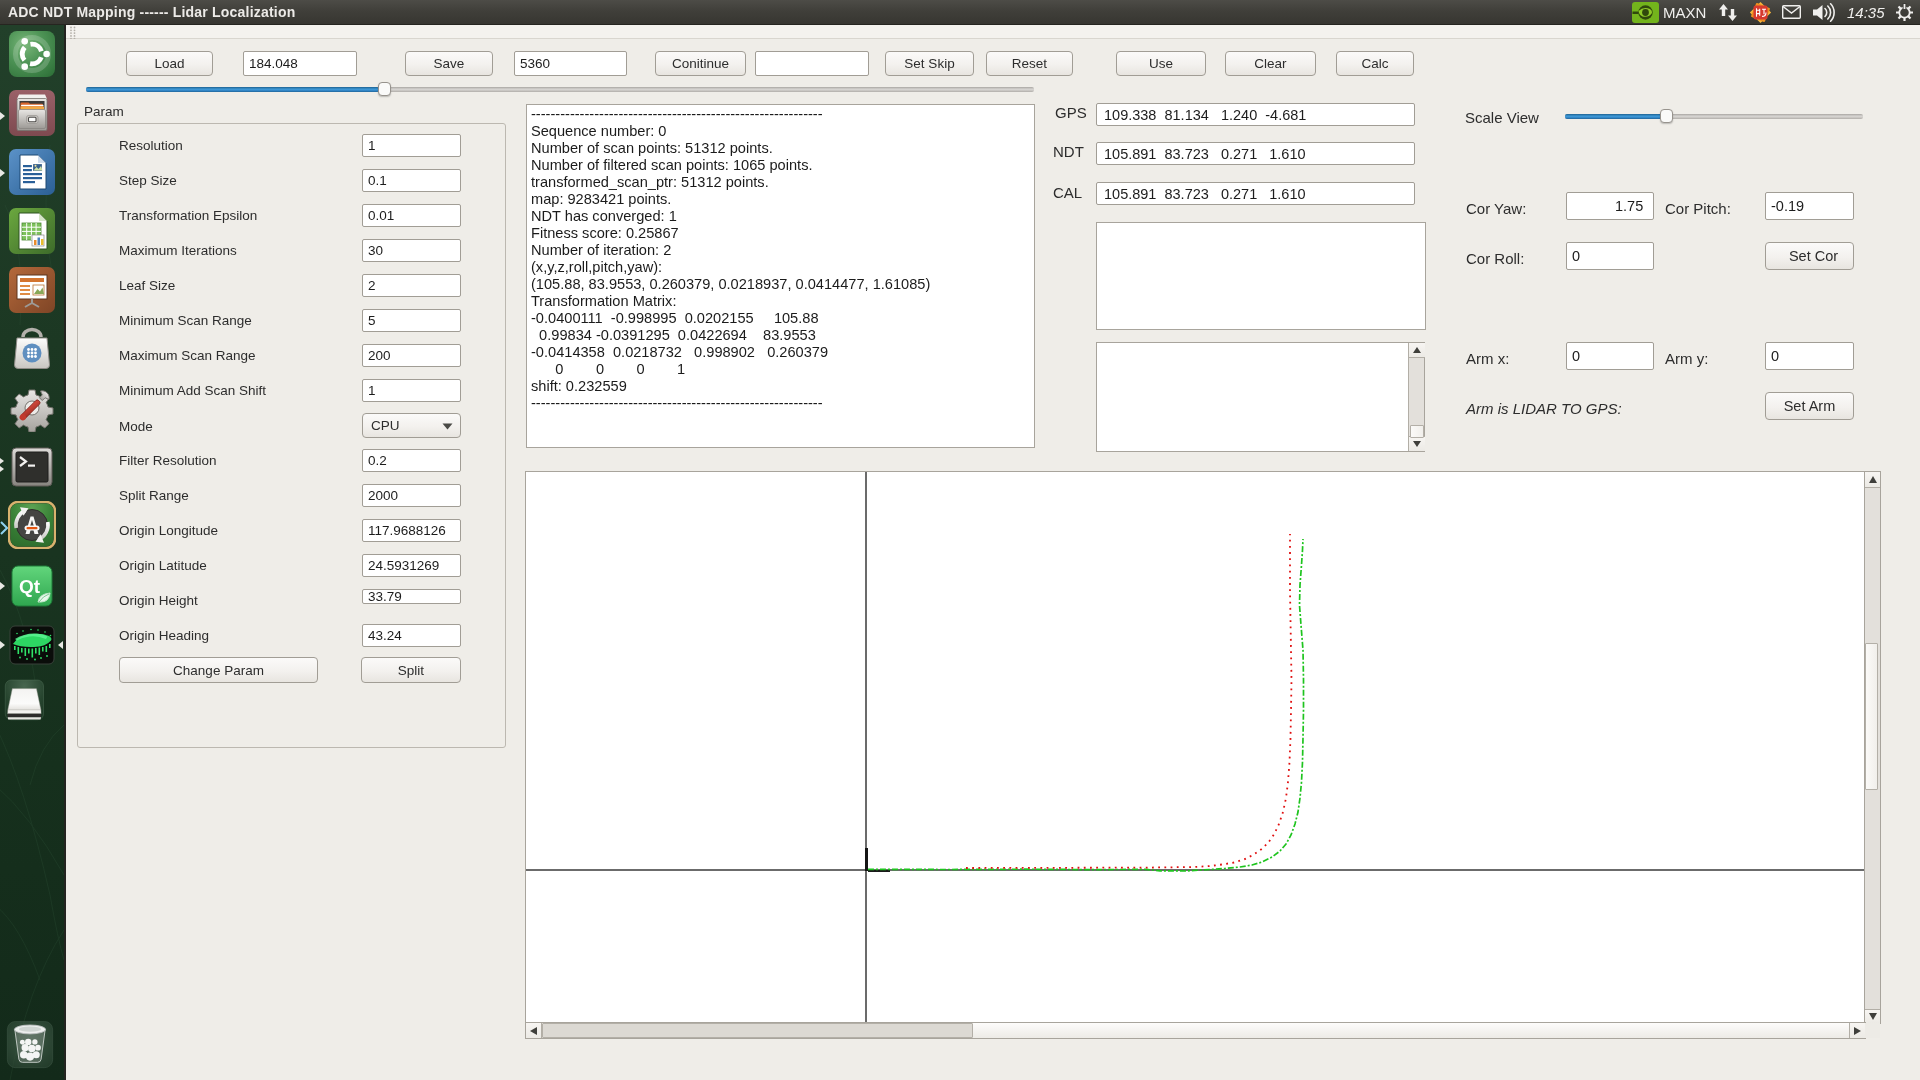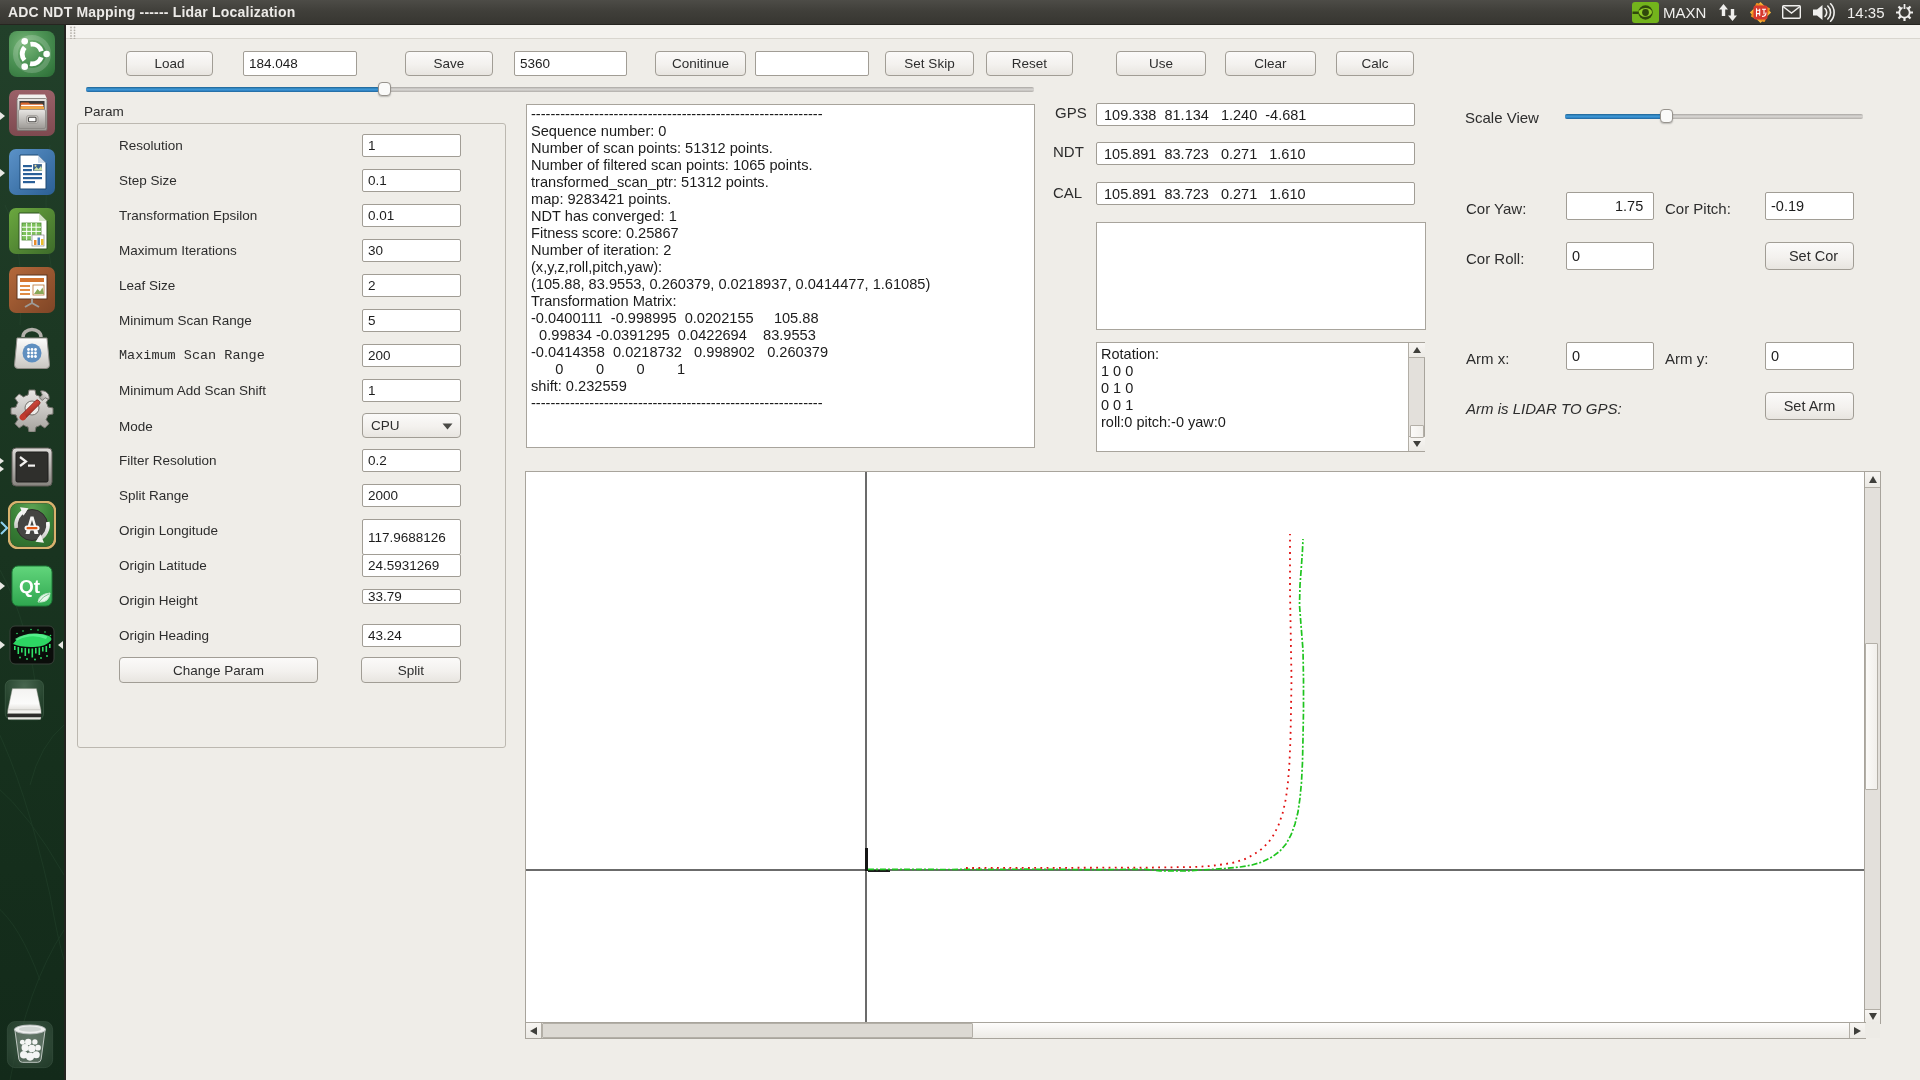--- a/index.html
+++ b/index.html
@@ -82,21 +82,21 @@
         </g>
       </svg>
       <svg class="abs" style="left:1782px;top:5px;" width="19" height="14" viewBox="0 0 19 14">
         <rect x="0.7" y="0.7" width="17.6" height="12.6" rx="1" fill="none" stroke="#f0efed" stroke-width="1.4"></rect>
         <path d="M1 1.5 L9.5 8 L18 1.5" fill="none" stroke="#f0efed" stroke-width="1.4"></path>
       </svg>
       <svg class="abs" style="left:1812px;top:3px;" width="24" height="19" viewBox="0 0 24 19">
         <path d="M1 6.5 h4 L10.5 2 V17 L5 12.5 H1 Z" fill="#f0efed"></path>
         <path d="M13 5.5 a5.5 5.5 0 0 1 0 8 M15.8 3 a9 9 0 0 1 0 13 M18.6 0.8 a12.5 12.5 0 0 1 0 17.4" fill="none" stroke="#f0efed" stroke-width="1.6" stroke-linecap="round"></path>
       </svg>
-      <div class="trayTxt" style="left:1847px;">14:35</div>
+      <div class="trayTxt" style="left:1847px;font-style:italic;">14:35</div>
       <svg class="abs" style="left:1895px;top:3px;" width="19" height="19" viewBox="0 0 19 19">
         <g fill="none" stroke="#f0efed" stroke-width="1.8">
           <circle cx="9.5" cy="9.5" r="5.2"></circle>
         </g>
         <g stroke="#f0efed" stroke-width="2.2">
           <path d="M9.5 1 v3.4 M9.5 14.6 v3.4 M1 9.5 h3.4 M14.6 9.5 h3.4 M3.5 3.5 l2.4 2.4 M13.1 13.1 l2.4 2.4 M15.5 3.5 l-2.4 2.4 M5.9 13.1 l-2.4 2.4"></path>
         </g>
         <rect x="7.6" y="0" width="3.8" height="6" fill="#3c3b37"></rect>
         <rect x="8.6" y="1" width="1.8" height="5" fill="#f0efed"></rect>
       </svg>
@@ -446,35 +446,35 @@
     <div class="lbl" style="left:55px;top:148px;">Step Size</div>
       <div class="inp" style="left:298px;top:144px;width:99px;height:23px;">0.1</div>
     <div class="lbl" style="left:55px;top:183px;">Transformation Epsilon</div>
       <div class="inp" style="left:298px;top:179px;width:99px;height:23px;">0.01</div>
     <div class="lbl" style="left:55px;top:218px;">Maximum Iterations</div>
       <div class="inp" style="left:298px;top:214px;width:99px;height:23px;">30</div>
     <div class="lbl" style="left:55px;top:253px;">Leaf Size</div>
       <div class="inp" style="left:298px;top:249px;width:99px;height:23px;">2</div>
     <div class="lbl" style="left:55px;top:288px;">Minimum Scan Range</div>
       <div class="inp" style="left:298px;top:284px;width:99px;height:23px;">5</div>
-    <div class="lbl" style="left:55px;top:323px;font-family:Liberation Mono, monospace;">Maximum Scan Range</div>
+    <div class="lbl" style="left:55px;top:323px;">Maximum Scan Range</div>
       <div class="inp" style="left:298px;top:319px;width:99px;height:23px;">200</div>
     <div class="lbl" style="left:55px;top:358px;">Minimum Add Scan Shift</div>
       <div class="inp" style="left:298px;top:354px;width:99px;height:23px;">1</div>
     <div class="lbl" style="left:55px;top:394px;">Mode</div>
     <div class="btn" style="left:298px;top:388px;width:99px;height:25px;justify-content:flex-start;padding-left:8px;">CPU</div>
     <svg class="abs" style="left:378px;top:398px;" width="11" height="7" viewBox="0 0 11 7">
         <path d="M0.5 0.5 L10.5 0.5 L5.5 6.5 Z" fill="#4a4a46"></path>
       </svg>
     <div class="lbl" style="left:55px;top:428px;">Filter Resolution</div>
       <div class="inp" style="left:298px;top:424px;width:99px;height:23px;">0.2</div>
     <div class="lbl" style="left:55px;top:463px;text-align:right;">Split Range</div>
       <div class="inp" style="left:298px;top:459px;width:99px;height:23px;">2000</div>
     <div class="lbl" style="left:55px;top:498px;">Origin Longitude</div>
-      <div class="inp" style="left:298px;top:494px;width:99px;height:36px;text-align:right;">117.9688126</div>
+      <div class="inp" style="left:298px;top:494px;width:99px;height:23px;text-align:right;">117.9688126</div>
     <div class="lbl" style="left:55px;top:533px;">Origin Latitude</div>
       <div class="inp" style="left:298px;top:529px;width:99px;height:23px;">24.5931269</div>
     <div class="lbl" style="left:55px;top:568px;">Origin Height</div>
       <div class="inp" style="left:298px;top:564px;width:99px;height:15px;">33.79</div>
     <div class="lbl" style="left:55px;top:603px;">Origin Heading</div>
       <div class="inp" style="left:298px;top:599px;width:99px;height:23px;">43.24</div>
     <div class="btn" style="left:55px;top:632px;width:199px;height:26px;">Change Param</div>
     <div class="btn" style="left:297px;top:632px;width:100px;height:26px;">Split</div>
 
     <div class="whitebox" style="left:462px;top:79px;width:509px;height:344px;"></div>
@@ -500,21 +500,20 @@
     <div class="lbl15" style="left:991px;top:79px;">GPS</div>
     <div class="inp" style="left:1032px;top:78px;width:319px;height:23px;font-size:14.5px;padding-left:7px;">109.338&nbsp; 81.134&nbsp;&nbsp; 1.240&nbsp; -4.681</div>
     <div class="lbl15" style="left:989px;top:118px;">NDT</div>
     <div class="inp" style="left:1032px;top:117px;width:319px;height:23px;font-size:14.5px;padding-left:7px;">105.891&nbsp; 83.723&nbsp;&nbsp; 0.271&nbsp;&nbsp; 1.610</div>
     <div class="lbl15" style="left:989px;top:159px;">CAL</div>
     <div class="inp" style="left:1032px;top:157px;width:319px;height:23px;font-size:14.5px;padding-left:7px;">105.891&nbsp; 83.723&nbsp;&nbsp; 0.271&nbsp;&nbsp; 1.610</div>
 
     <div class="whitebox" style="left:1032px;top:197px;width:330px;height:108px;"></div>
 
     <div class="whitebox" style="left:1032px;top:317px;width:329px;height:110px;"></div>
-    <div class="abs" style="left:1037px;top:321px;font-size:14.5px;line-height:17px;color:#1b1b1b;">Rotation:<br>1 0 0<br>0 1 0<br>0 0 1<br>roll:0 pitch:-0 yaw:0</div>
     <div class="abs" id="rotsb" style="left:1344px;top:318px;width:16px;height:108px;background:#e3e0db;border-left:1px solid #b2aea6;">
       <div class="sbBtn" style="left:0;top:0;width:16px;height:15px;border-bottom:1px solid #b2aea6;">
           <div class="tri" style="border-left:4px solid transparent;border-right:4px solid transparent;border-bottom:6px solid #3f3f3b;"></div>
         </div>
       <div class="sbBtn" style="left:0;top:93px;width:16px;height:15px;border-top:1px solid #b2aea6;">
           <div class="tri" style="border-left:4px solid transparent;border-right:4px solid transparent;border-top:6px solid #3f3f3b;"></div>
         </div>
       <div class="sbThumbV" style="left:1px;top:82px;width:14px;height:13px;"></div>
     </div>
 

